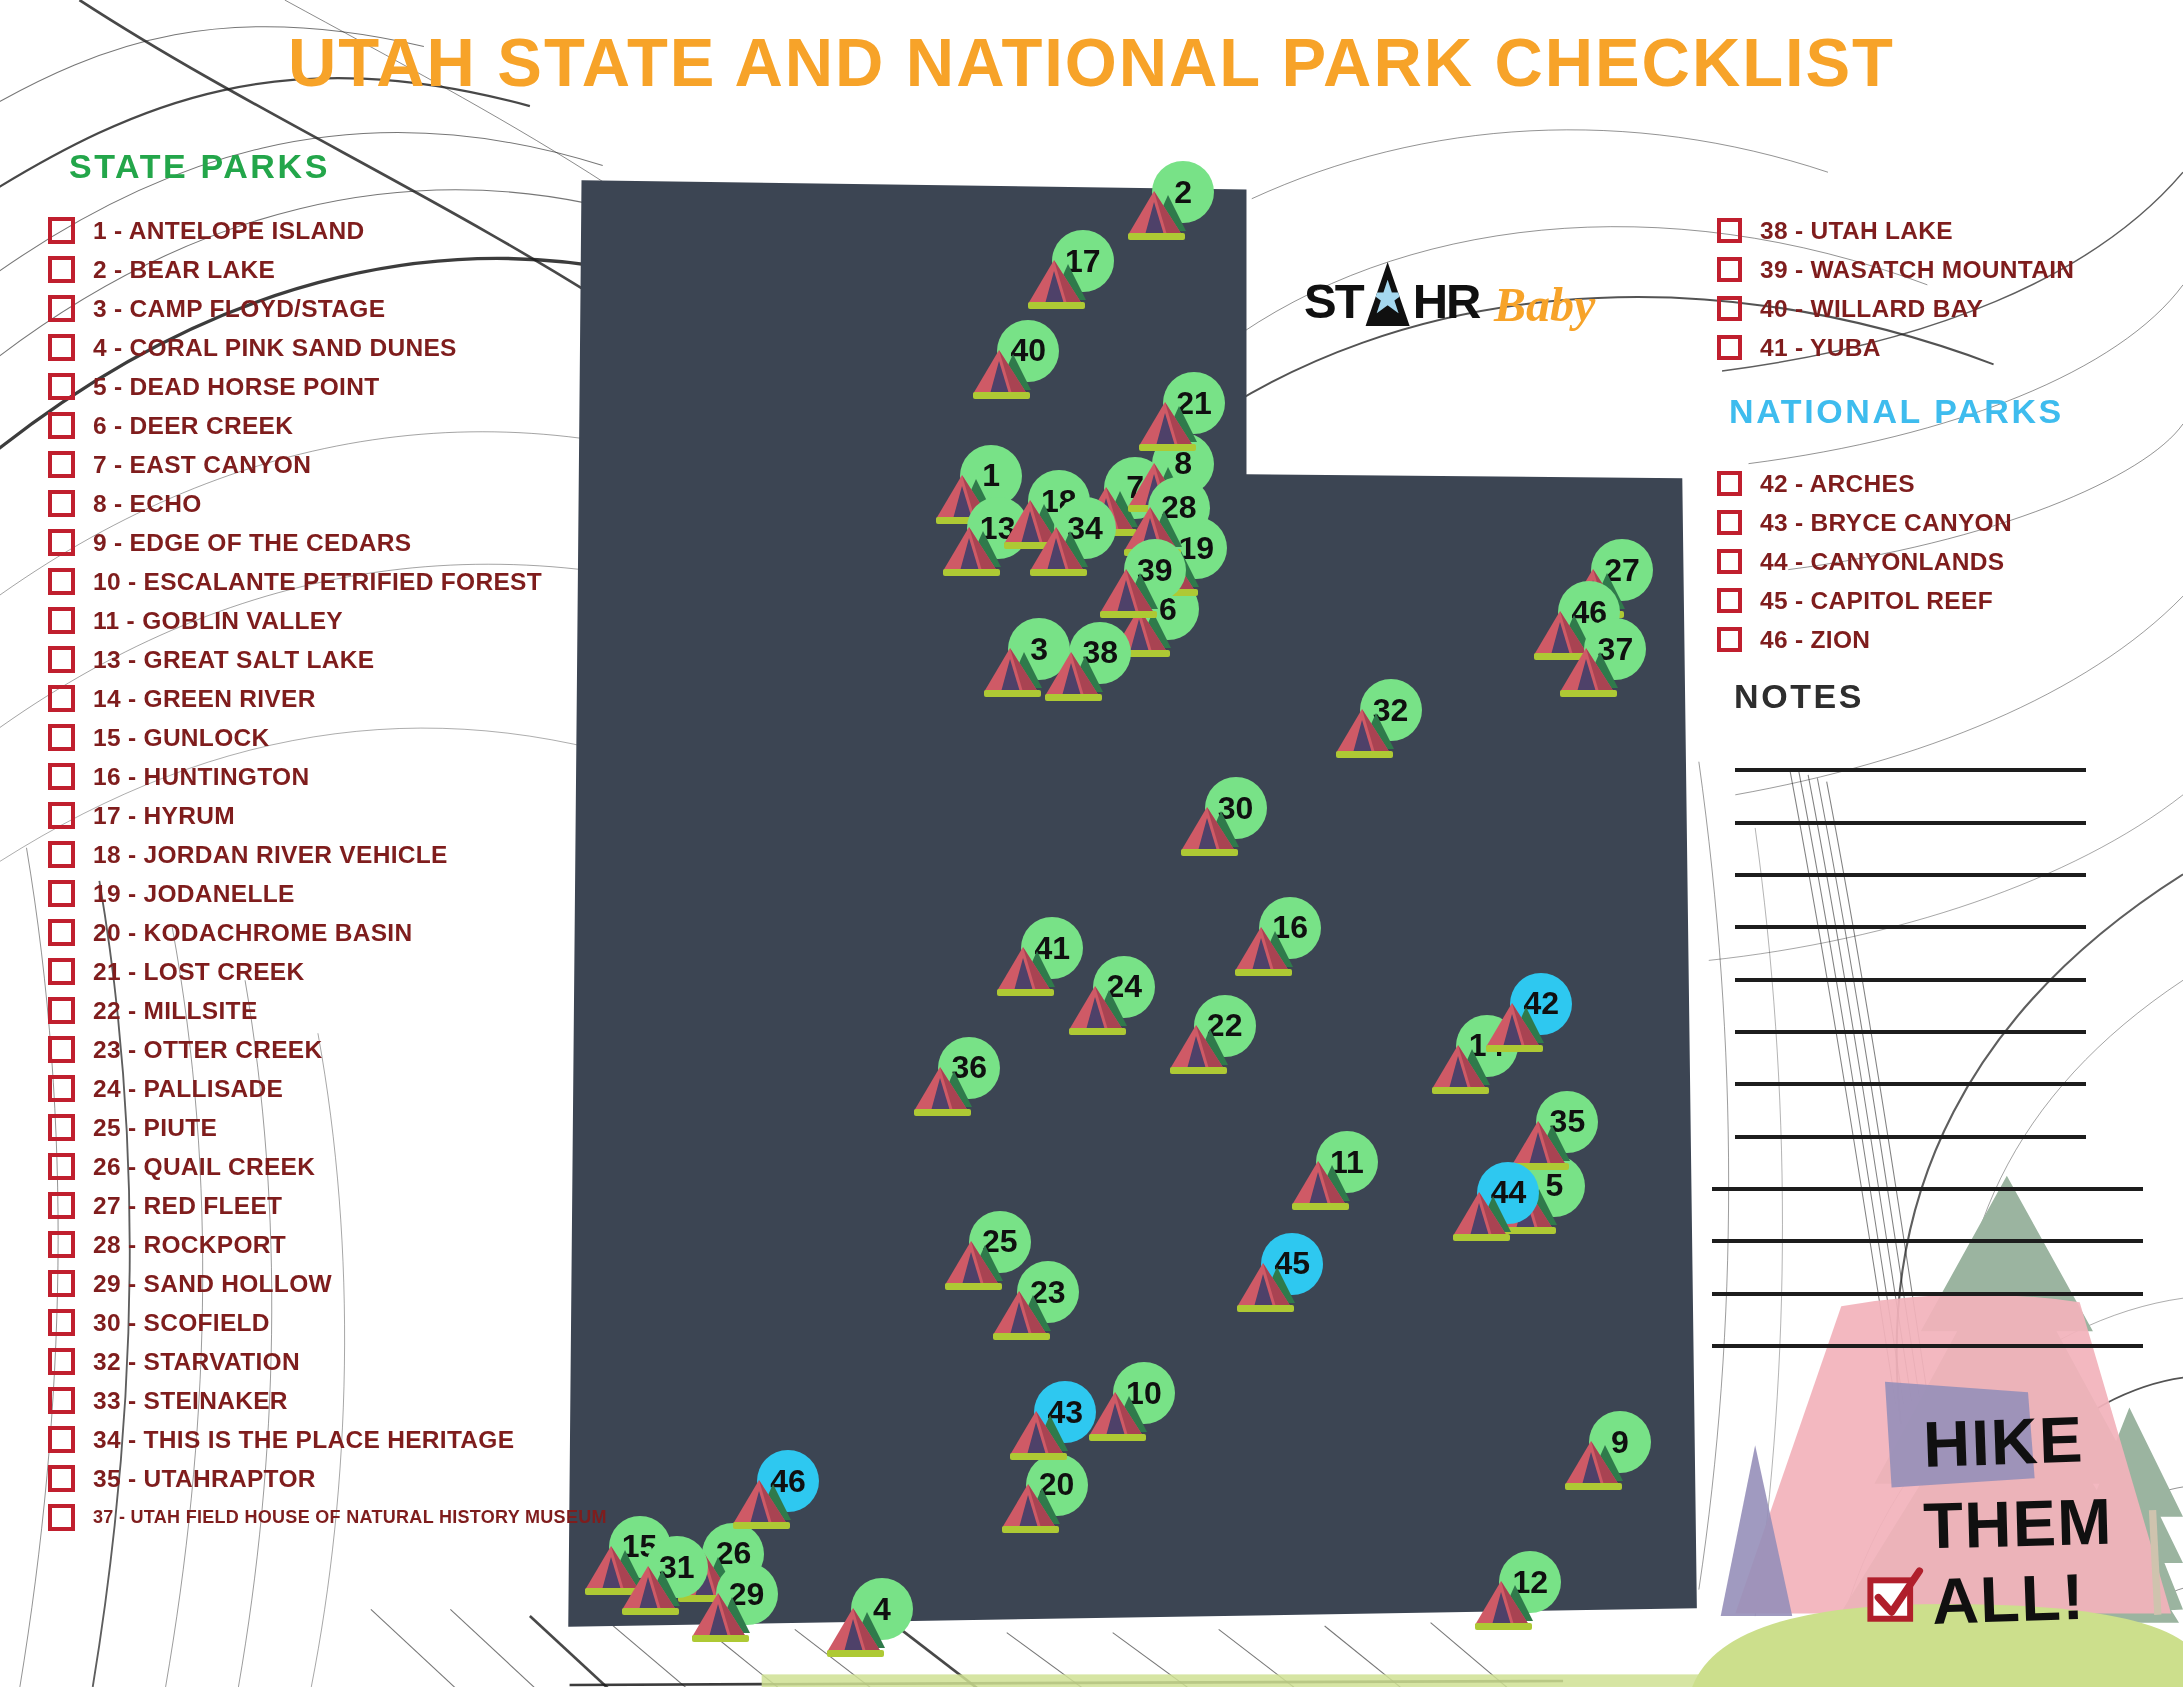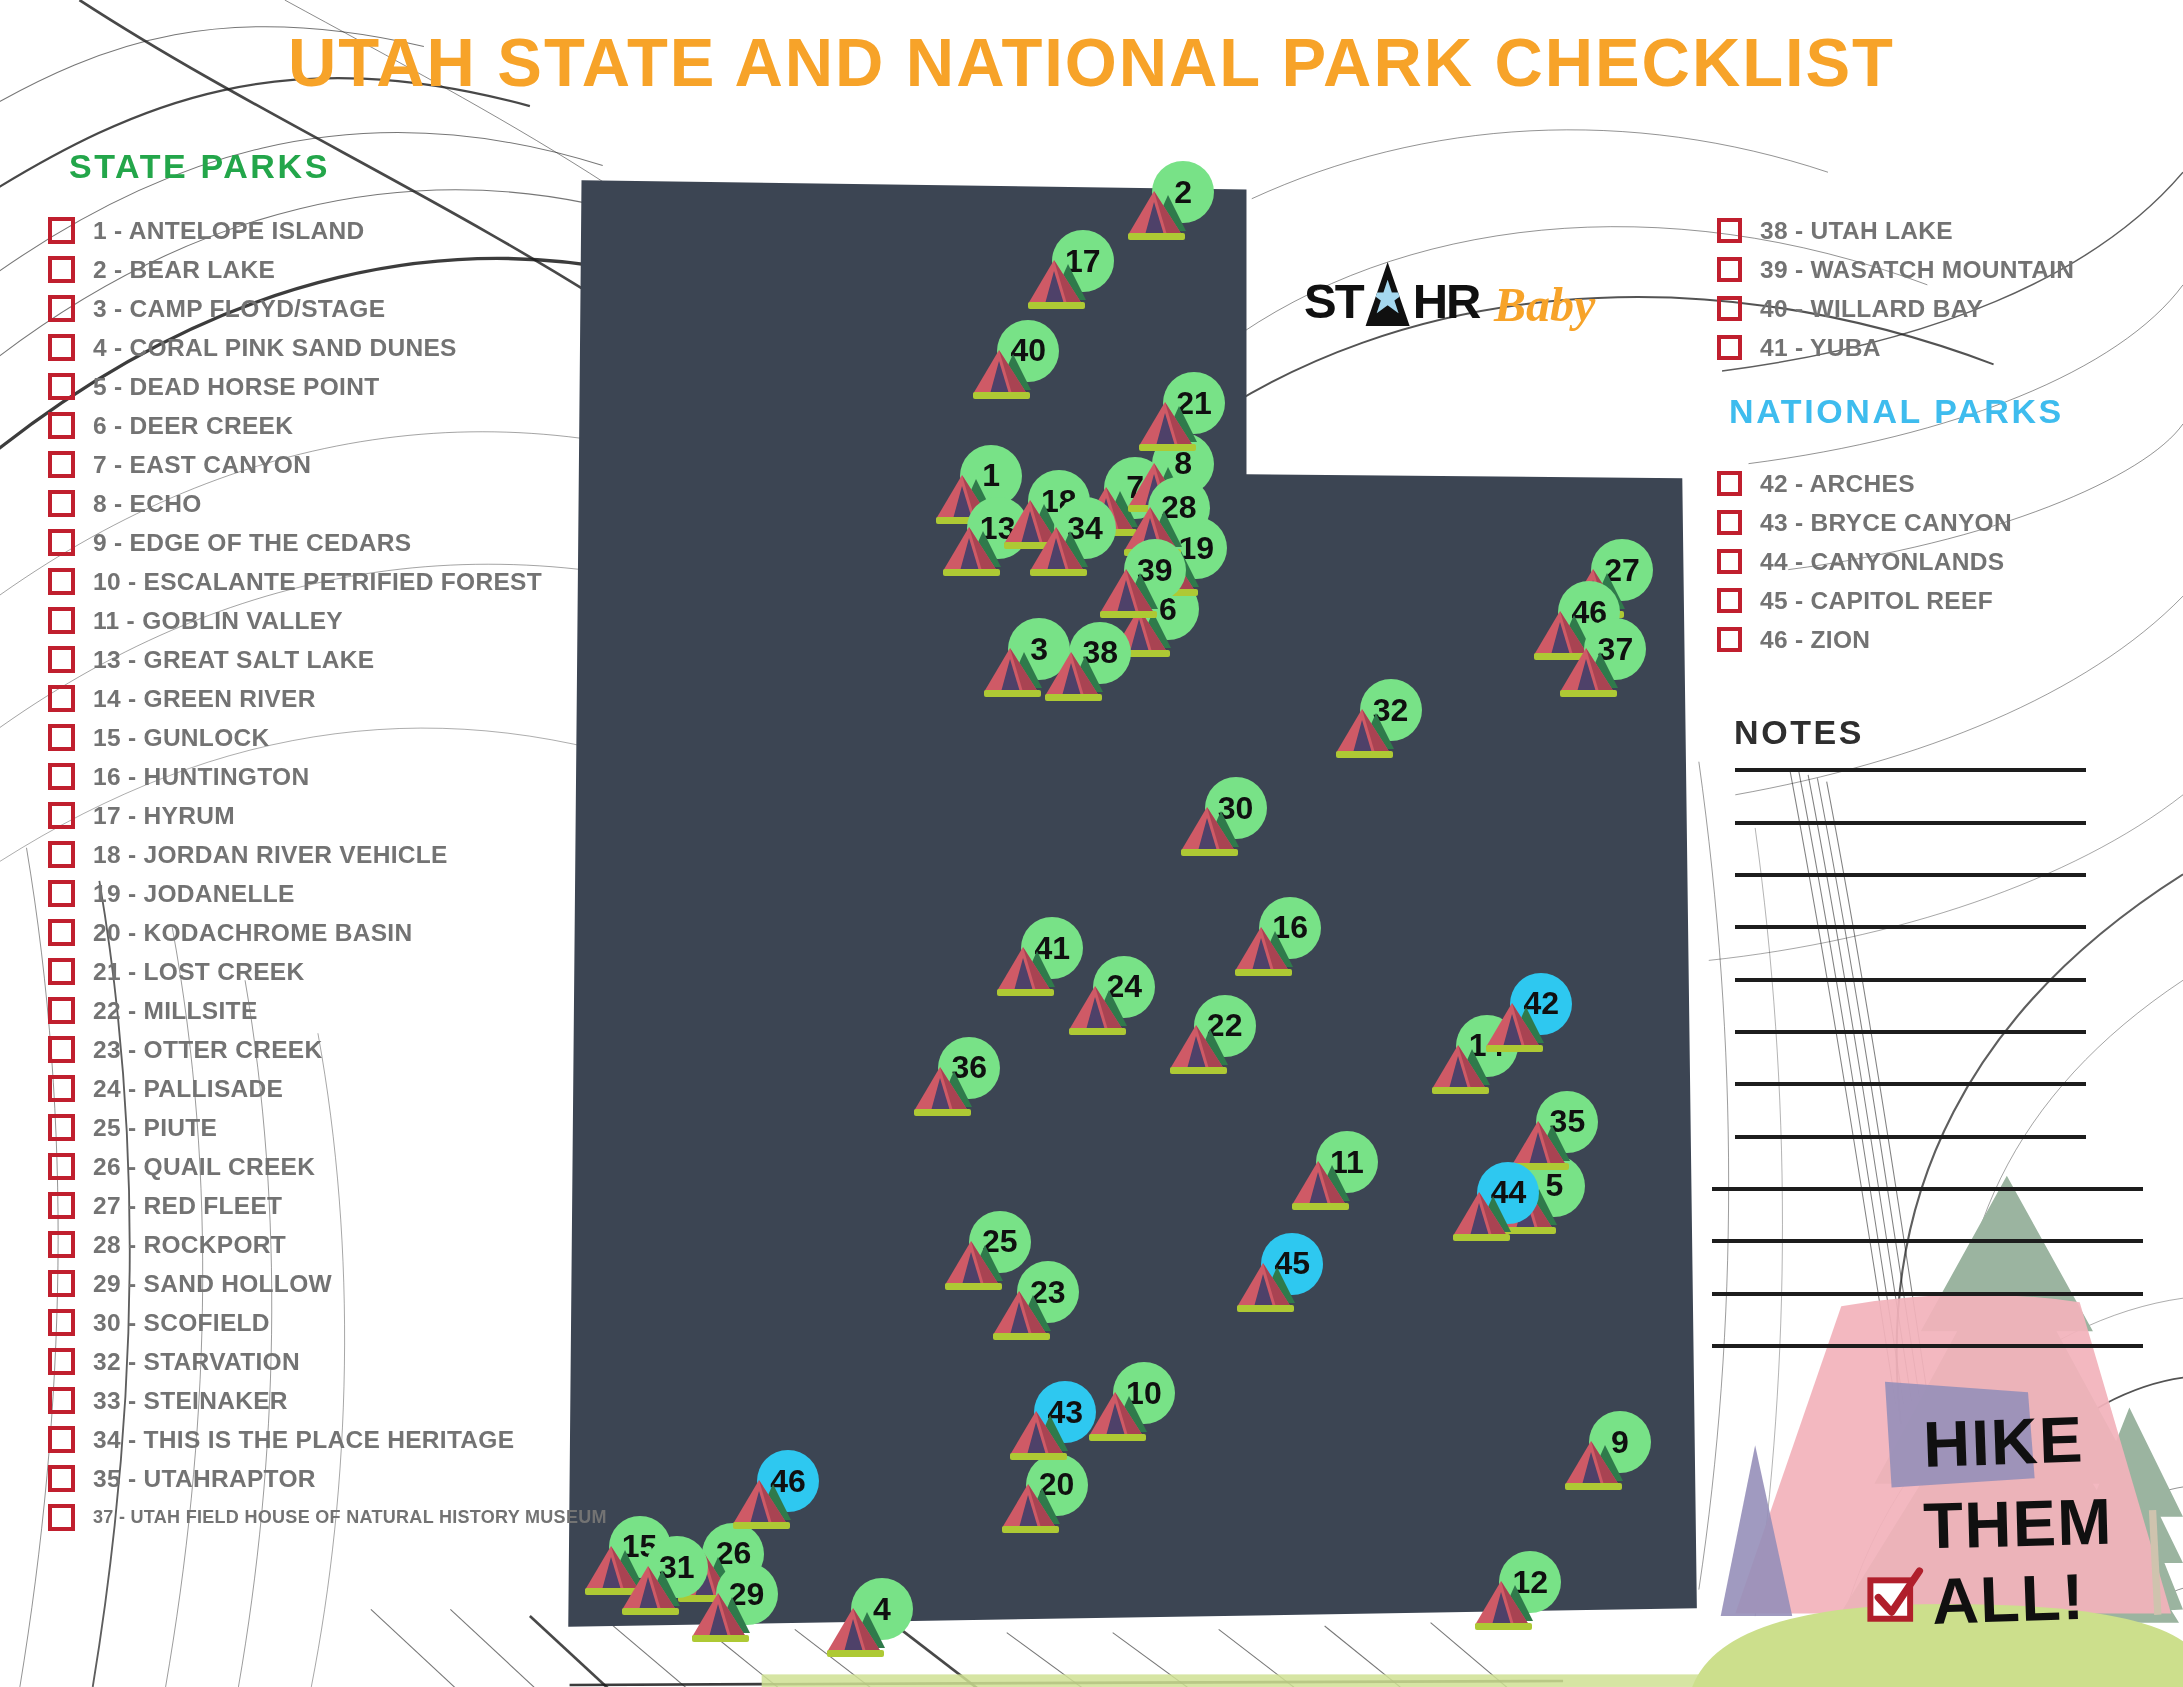--- a/index.html
+++ b/index.html
@@ -19,32 +19,32 @@
      clip-path:polygon(50% 0,88% 100%,12% 100%);display:flex;align-items:flex-end;
      justify-content:center;margin:0 -4px;}
   #logo .amark span{font-size:46px;line-height:57px;color:#A5D8EF;}
   #logo .baby{font-family:"Liberation Serif",serif;font-style:italic;font-weight:700;
      font-size:48px;color:#F7A329;margin-left:14.6px;line-height:.9;}
 
   
   .heading{position:absolute;font-size:34px;font-weight:900;letter-spacing:2.6px;z-index:7;}
   #state-heading{left:69px;top:147px;color:#23A64A;}
   #national-heading{left:1729px;top:392px;color:#3EBCEE;}
-  #notes-heading{left:1734px;top:677px;color:#2e2e2e;margin-top:36px;}
+  #notes-heading{left:1734px;top:677px;color:#2e2e2e;}
 
   .list{position:absolute;display:flex;flex-direction:column;z-index:7;}
   #state-list-left{left:48px;top:211px;}
   #state-list-right{left:1717px;top:211px;}
   #national-list{left:1717px;top:464px;}
   .check-item{display:flex;align-items:center;height:39px;white-space:nowrap;}
   #state-list-right .check-item,#national-list .check-item{height:39px;}
   .cb{width:27px;height:27px;border:4.6px solid #C01F2E;box-sizing:border-box;
       margin-right:18px;flex:0 0 auto;background:transparent;}
   #state-list-right .cb,#national-list .cb{width:25px;height:25px;border-width:4px;}
-  .lbl{font-size:24.5px;font-weight:700;color:#737373;letter-spacing:0.3px;}
+  .lbl{font-size:24.5px;font-weight:700;color:#7f1d1d;letter-spacing:0.3px;}
   .check-item.small .lbl{font-size:18px;}
 
   
   .note-line{position:absolute;height:4px;background:#1d1d1d;z-index:6;}
 
   
   #map-svg{position:absolute;left:0;top:0;z-index:2;}
   #bg-svg{position:absolute;left:0;top:0;z-index:1;}
   #markers{position:absolute;left:0;top:0;width:100%;height:100%;z-index:3;}
   .marker{position:absolute;width:62px;height:62px;margin:-31px 0 0 -31px;}

